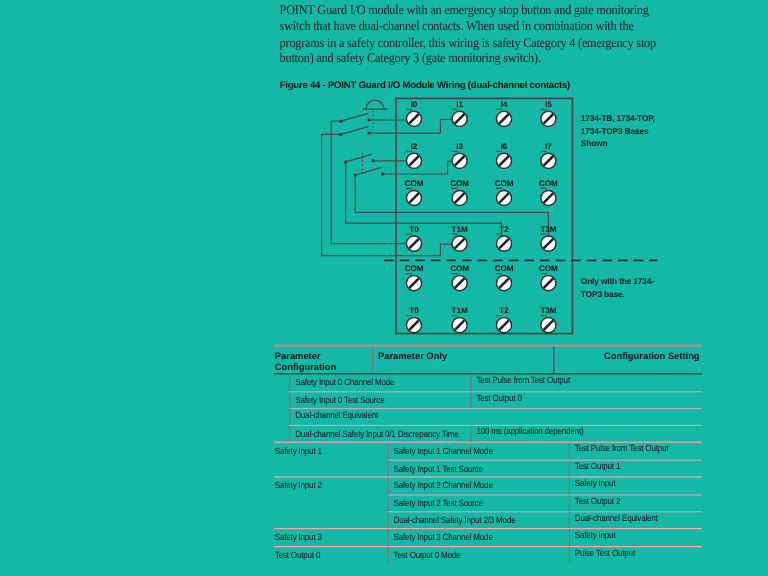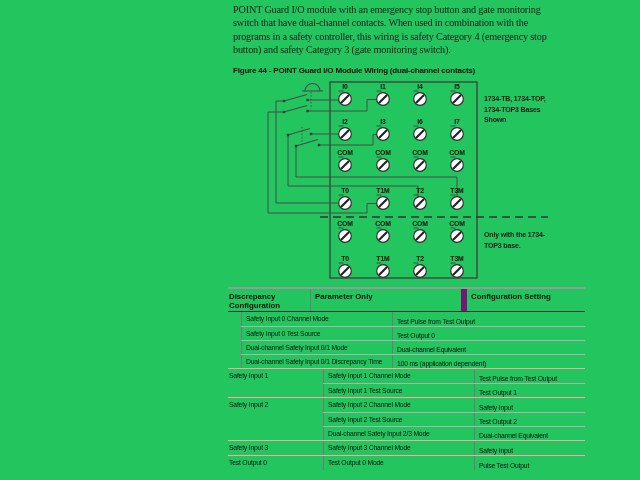--- a/index.html
+++ b/index.html
@@ -1,16 +1,16 @@
 <!DOCTYPE html>
 <html><head>
 <meta charset="utf-8">
 <style>
   html,body{margin:0;padding:0;}
-  .page{position:relative;width:640px;height:480px;background:#22c55e;overflow:hidden;
+  .page{position:relative;width:640px;height:480px;background:#14b8a6;overflow:hidden;
         font-family:"Liberation Sans",sans-serif;color:#1a1a1a;}
   .para{position:absolute;left:233px;top:3px;font:11px/13.4px "Liberation Serif",serif;
         letter-spacing:-0.2px;transform:scaleX(.93);transform-origin:0 0;color:#1c1c1c;}
   .para div{white-space:nowrap;}
   .caption{position:absolute;left:233px;top:66px;font-weight:bold;font-size:8px;
         letter-spacing:-0.2px;color:#111;white-space:nowrap;}
   svg.diagram{position:absolute;left:228px;top:76px;}
   .wire{fill:none;stroke:#4a4a4a;stroke-width:1;}
   .sym{fill:none;stroke:#4a4a4a;stroke-width:1.1;}
   .dotlink{fill:none;stroke:#4a4a4a;stroke-width:0.9;stroke-dasharray:1.5 1.8;}
@@ -22,31 +22,31 @@
   .tdot{fill:#3a3a3a;}
   .t-label{font:bold 6.8px "Liberation Sans",sans-serif;fill:#111;letter-spacing:-0.1px;}
   .note{font:bold 7px "Liberation Sans",sans-serif;fill:#1b1b1b;letter-spacing:-0.15px;}
   .cfg-table{position:absolute;left:228px;top:287px;width:357px;border-top:2px solid #999;
         font-size:7.5px;color:#111;}
   .thead{display:flex;height:22.6px;border-bottom:1.4px solid #333;font-weight:bold;
         font-size:7.8px;box-sizing:border-box;}
   .hc{box-sizing:border-box;padding:2.5px 2px 0 4px;line-height:9.2px;}
   .hc1{width:82px;padding-left:1px;}
   .hc2{width:151px;border-left:1px solid #777;}
-  .hc3{flex:1;border-left:6px solid #701a75;}
+  .hc3{flex:1;border-left:1px solid #701a75;text-align:right;}
   .tgroup{display:flex;border-top:1px solid #fca5a5;}
   .tgroup:first-child{border-top:none;}
   .gc1{width:82px;box-sizing:border-box;padding:2.5px 2px 0 1px;}
   .grows{flex:1;display:flex;flex-direction:column;padding-left:13px;}
   .trow{display:flex;height:14px;box-sizing:border-box;border-top:1px solid #b0b0b0;}
   .trow:first-child{border-top:none;}
   .tc2{width:151px;box-sizing:border-box;border-left:1px solid #777;padding-left:4px;
         display:flex;align-items:center;overflow:hidden;}
   .tc3{flex:1;box-sizing:border-box;border-left:1px solid #777;padding-left:4px;
-        display:flex;align-items:flex-end;overflow:hidden;}
+        display:flex;align-items:flex-start;overflow:hidden;}
   .ctext{display:inline-block;transform:scaleX(.9);transform-origin:0 50%;
         letter-spacing:-0.2px;white-space:nowrap;}
 </style>
 </head>
 <body>
 
 <div class="page">
 
   <div class="para">
     <div>POINT Guard I/O module with an emergency stop button and gate monitoring</div>
@@ -244,21 +244,21 @@
 
     <text class="note" x="484" y="101">1734-TB, 1734-TOP,</text>
     <text class="note" x="484" y="111.5">1734-TOP3 Bases</text>
     <text class="note" x="484" y="122">Shown</text>
     <text class="note" x="484" y="237">Only with the 1734-</text>
     <text class="note" x="484" y="247.5">TOP3 base.</text>
   </svg>
 
   <div class="cfg-table">
     <div class="thead">
-      <div class="hc hc1">Discrepancy Configuration</div>
+      <div class="hc hc1">Parameter Configuration</div>
       <div class="hc hc2">Parameter Only</div>
       <div class="hc hc3">Configuration Setting</div>
     </div>
     <div>
         <div class="tgroup">
           <div class="grows">
             <div class="trow">
               <div class="tc2">
                 <span class="ctext">Safety Input 0 Channel Mode</span>
               </div>
@@ -268,23 +268,20 @@
             </div>
             <div class="trow">
               <div class="tc2">
                 <span class="ctext">Safety Input 0 Test Source</span>
               </div>
               <div class="tc3">
                 <span class="ctext">Test Output 0</span>
               </div>
             </div>
             <div class="trow">
-              <div class="tc2">
-                <span class="ctext">Dual-channel Safety Input 0/1 Mode</span>
-              </div>
               <div class="tc3">
                 <span class="ctext">Dual-channel Equivalent</span>
               </div>
             </div>
             <div class="trow">
               <div class="tc2">
                 <span class="ctext">Dual-channel Safety Input 0/1 Discrepancy Time</span>
               </div>
               <div class="tc3">
                 <span class="ctext">100 ms (application dependent)</span>

